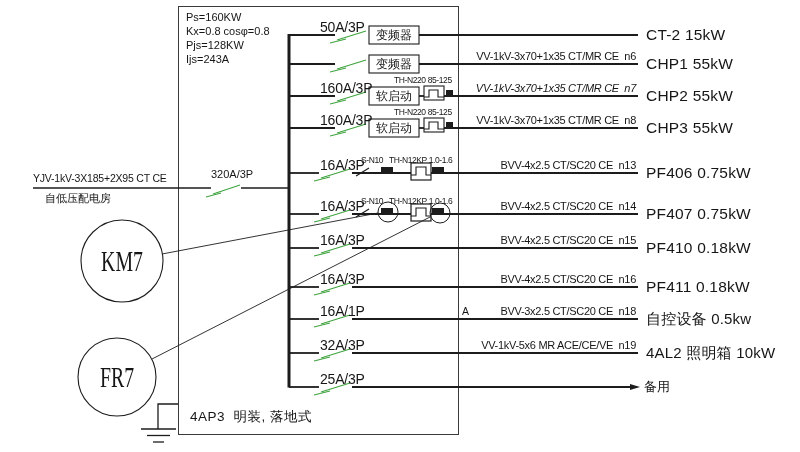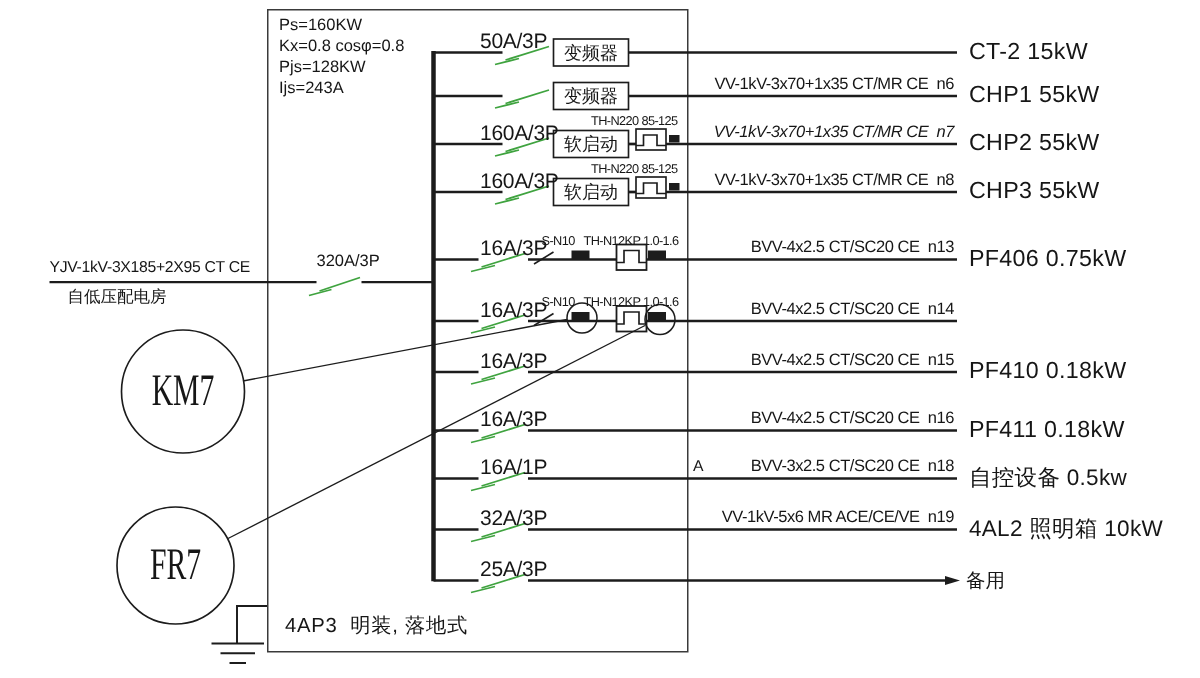--- a/index.html
+++ b/index.html
@@ -189,20 +189,21 @@
 <div class="t rating" style="left:320px; top:157px;">16A/3P</div>
 <div class="t small" style="left:361px; top:156px;">S-N10</div>
 <div class="t small" style="left:389px; top:156px;">TH-N12KP 1.0-1.6</div>
 <div class="t cable" style="top:159px;">BVV-4x2.5 CT/SC20 CE  n13</div>
 <div class="t load" style="top:164px;">PF406 0.75kW</div>
 
 <div class="t rating" style="left:320px; top:198px;">16A/3P</div>
 <div class="t small" style="left:361px; top:197px;">S-N10</div>
 <div class="t small" style="left:389px; top:197px;">TH-N12KP 1.0-1.6</div>
 <div class="t cable" style="top:200px;">BVV-4x2.5 CT/SC20 CE  n14</div>
+<div class="t load" style="top:205px;">PF407 0.75kW</div>
 
 <div class="t rating" style="left:320px; top:232px;">16A/3P</div>
 <div class="t cable" style="top:234px;">BVV-4x2.5 CT/SC20 CE  n15</div>
 <div class="t load" style="top:239px;">PF410 0.18kW</div>
 
 <div class="t rating" style="left:320px; top:271px;">16A/3P</div>
 <div class="t cable" style="top:273px;">BVV-4x2.5 CT/SC20 CE  n16</div>
 <div class="t load" style="top:278px;">PF411 0.18kW</div>
 
 <div class="t rating" style="left:320px; top:303px;">16A/1P</div>

